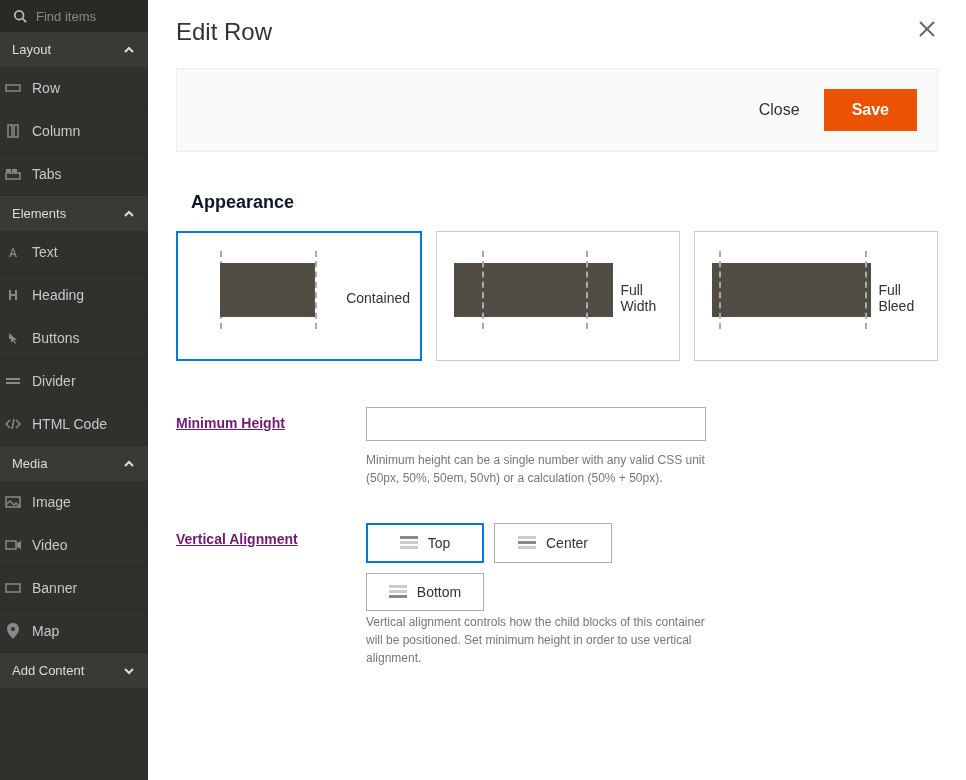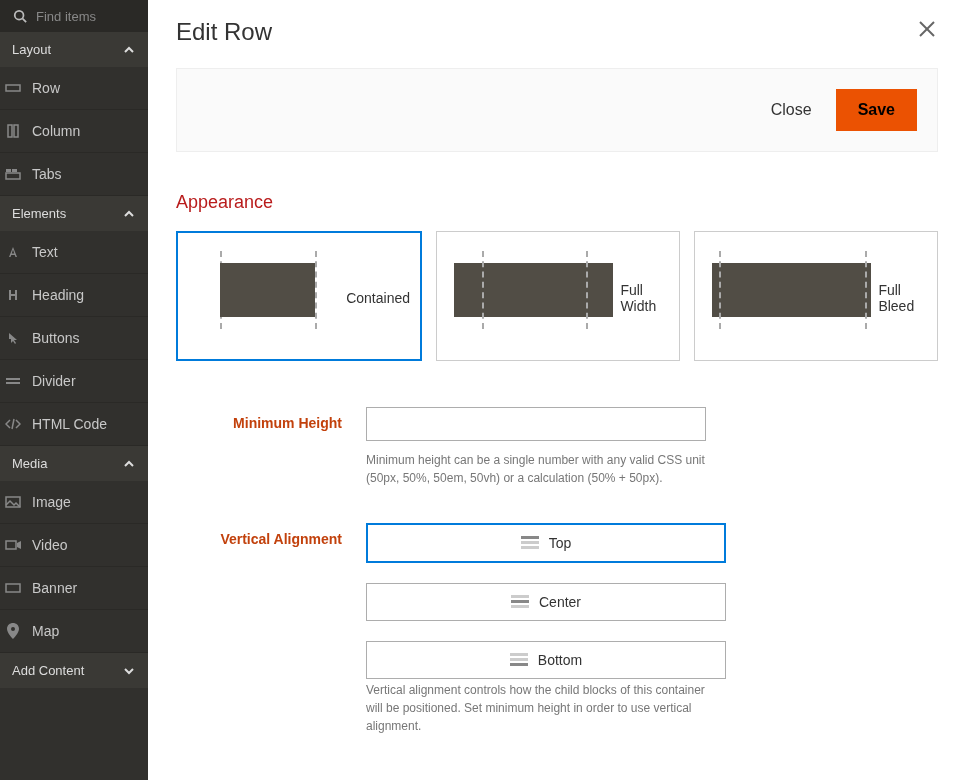--- a/index.html
+++ b/index.html
@@ -16,39 +16,39 @@
 .sidebar-item { display: flex; align-items: center; padding: 12px 4px; color: #c8c8c8; font-size: 14px; cursor: pointer; border-bottom: 1px solid #2a2926; }
 .sidebar-item .icon { width: 18px; height: 18px; margin-right: 10px; display: flex; align-items: center; justify-content: center; color: #888; }
 
 
 .main { flex: 1; background: #fff; display: flex; flex-direction: column; height: 100%; overflow: hidden; }
 .header-row { display: flex; align-items: flex-start; justify-content: space-between; padding: 18px 28px 12px 28px; }
 .title { font-size: 24px; font-weight: 400; color: #333; text-align: right; }
 .close-x { width: 22px; height: 22px; display:flex; align-items:center; justify-content:center; color:#666; cursor:pointer; }
 .action-bar { margin: 10px 28px 0 28px; background: #fafafa; border: 1px solid #eee; display: flex; justify-content: flex-end; padding: 20px 20px; }
 .btn-close { background: transparent; border: none; font-size: 16px; color: #333; margin-right: 24px; cursor: pointer; }
-.btn-save { background: #eb5202; color: #000000; border: none; padding: 12px 22px; font-size: 16px; font-weight: 600; cursor: pointer; }
-
-.section-title { font-size: 18px; font-weight: 400; color: #b91c1c; padding: 40px 28px 18px 28px; }
+.btn-save { background: #eb5202; color: #ffffff; border: none; padding: 12px 28px; font-size: 16px; font-weight: 600; cursor: pointer; }
+
+.section-title { font-size: 18px; font-weight: 700; color: #0f172a; padding: 40px 28px 18px 43px; }
 
 .appearance-row { display: flex; gap: 14px; padding: 0 28px; }
 .app-card { flex: 1; border: 1px solid #ccc; background: #fff; display: flex; align-items: center; padding: 18px 10px 14px 10px; cursor: pointer; }
 .app-card.selected { border: 2px solid #007bdb; }
 .app-preview { width: 100%; height: 78px; position: relative; margin-bottom: 16px; display:flex; align-items:center; justify-content:center; }
 .app-block { position: absolute; background: #514d45; }
 .app-dash { position: absolute; border-left: 2px dashed #aaa; height: 100%; top: 0; }
 .app-label { font-size: 14px; color: #333; }
 
 .form-row { display: flex; padding: 18px 28px; align-items: flex-start; }
-.form-label { width: 190px; text-align: right; padding-right: 24px; font-size: 14px; color: #c2410c; padding-top: 8px; font-weight:600; }
+.form-label { width: 190px; padding-right: 24px; font-size: 14px; color: #701a75; padding-top: 8px; font-weight:600;text-decoration:underline; }
 .form-control { flex: 1; max-width: 360px; }
 .form-control input[type=text] { width: 340px; height: 34px; border: 1px solid #adadad; padding: 4px 8px; font-size: 13px; outline:none; }
 .help-text { font-size: 12px; color: #777; margin-top: 10px; max-width: 340px; line-height: 1.5; }
 
-.va-group { display: flex; flex-wrap: wrap; gap: 20px; flex-direction: column; }
+.va-group { display: flex; flex-wrap: wrap; gap: 10px; }
 .va-btn { border: 1px solid #adadad; background: #fff; padding: 10px 18px; display: flex; align-items: center; gap: 10px; cursor: pointer; font-size: 14px; color:#333; min-width:118px; justify-content:center; }
 .va-btn.selected { border: 2px solid #007bdb; }
 .va-icon { width: 18px; height: 14px; display:flex; align-items:center; justify-content:center; }
 
 svg { display:block; }
 </style>
 </head>
 <body>
 
 <div class="sidebar">

